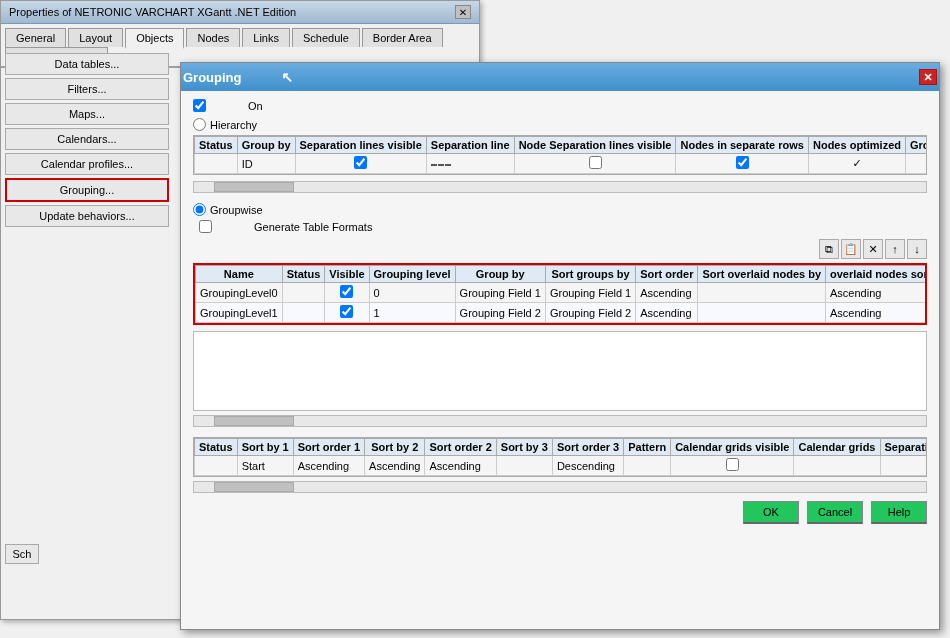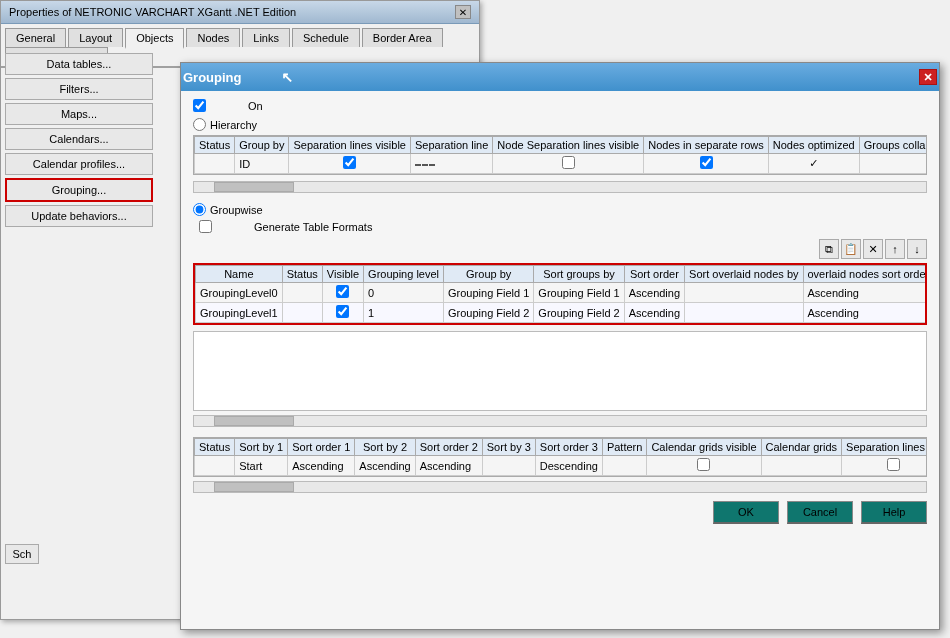--- a/index.html
+++ b/index.html
@@ -83,21 +83,21 @@
     
     .sidebar {
       position: absolute;
       top: 52px;
       left: 4px;
       width: 170px;
     }
 
     .sidebar-btn {
       display: block;
-      width: 148px;
+      width: 164px;
       padding: 4px 8px;
       margin-bottom: 3px;
       background: #e8e8e8;
       border: 1px solid #aaa;
       text-align: center;
       cursor: pointer;
       font-size: 11px;
       color: #000;
     }
 
@@ -171,21 +171,21 @@
     .data-table {
       width: 100%;
       border-collapse: collapse;
       font-size: 11px;
     }
 
     .data-table th {
       background: #e0eaf5;
       border: 1px solid #aaa;
       padding: 2px 4px;
-      font-weight: normal;
+      font-weight: bold;
       text-align: center;
       white-space: nowrap;
     }
 
     .data-table td {
       border: 1px solid #ccc;
       padding: 2px 4px;
       white-space: nowrap;
     }
 
@@ -237,23 +237,23 @@
       background: #e8e8e8;
       border: 1px solid #aaa;
       display: flex;
       align-items: center;
       justify-content: center;
       cursor: pointer;
       font-size: 11px;
     }
 
     .footer-btn {
-      width: 66px;
+      width: 56px;
       padding: 4px 8px;
-      background: #0f766e;
+      background: #22c55e;
       border: 1px solid #888;
       border-bottom: 2px solid #666;
       text-align: center;
       cursor: pointer;
       font-size: 11px;
     }
 
     .checkbox-cell {
       text-align: center;
     }

